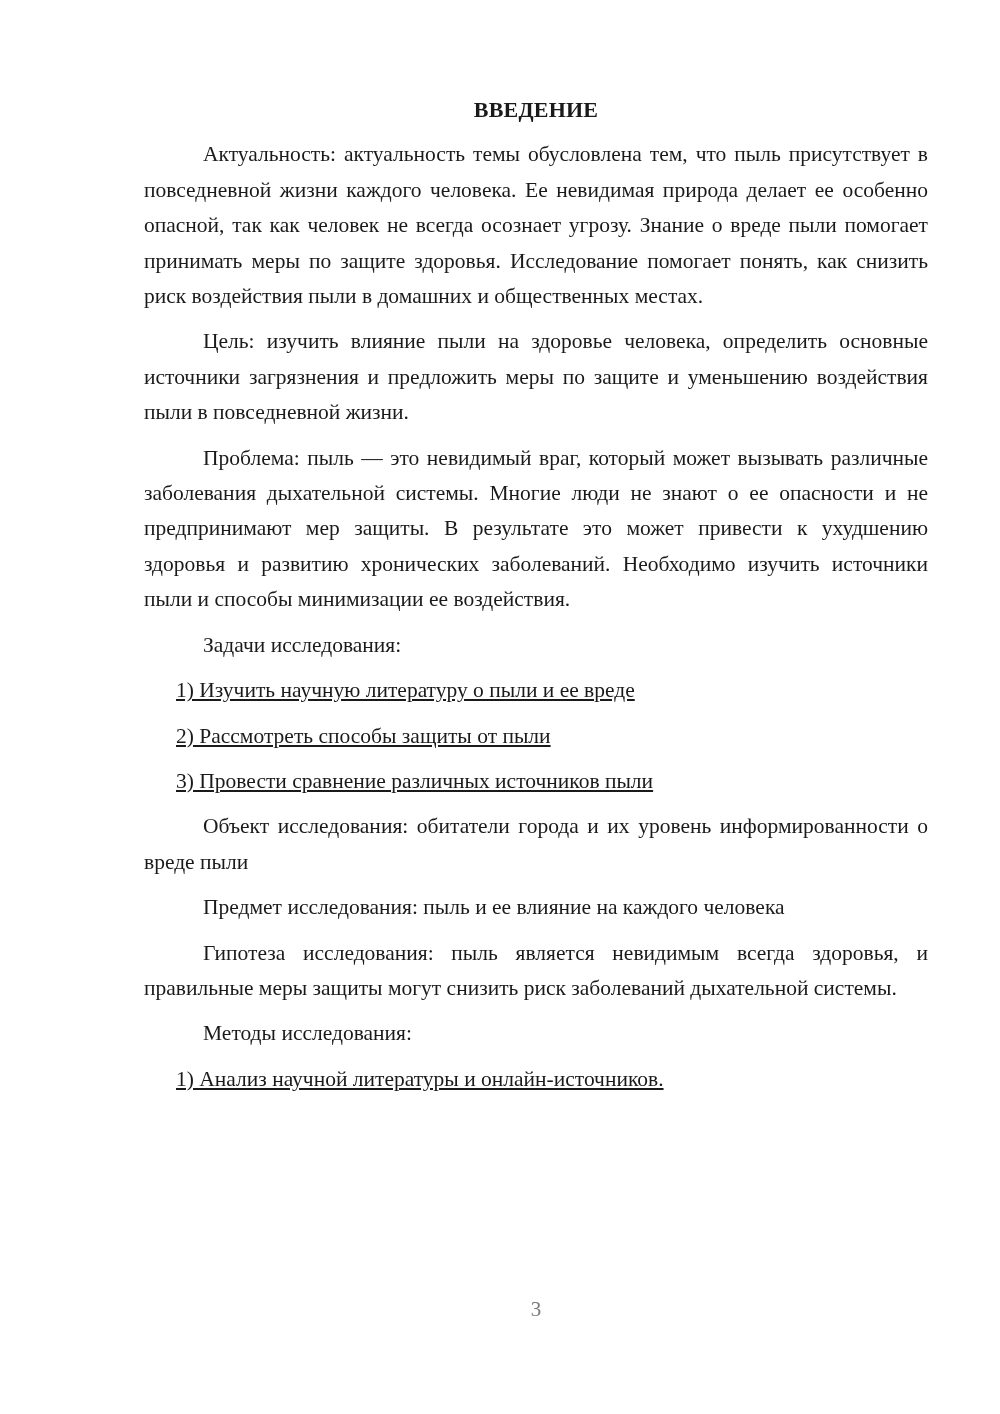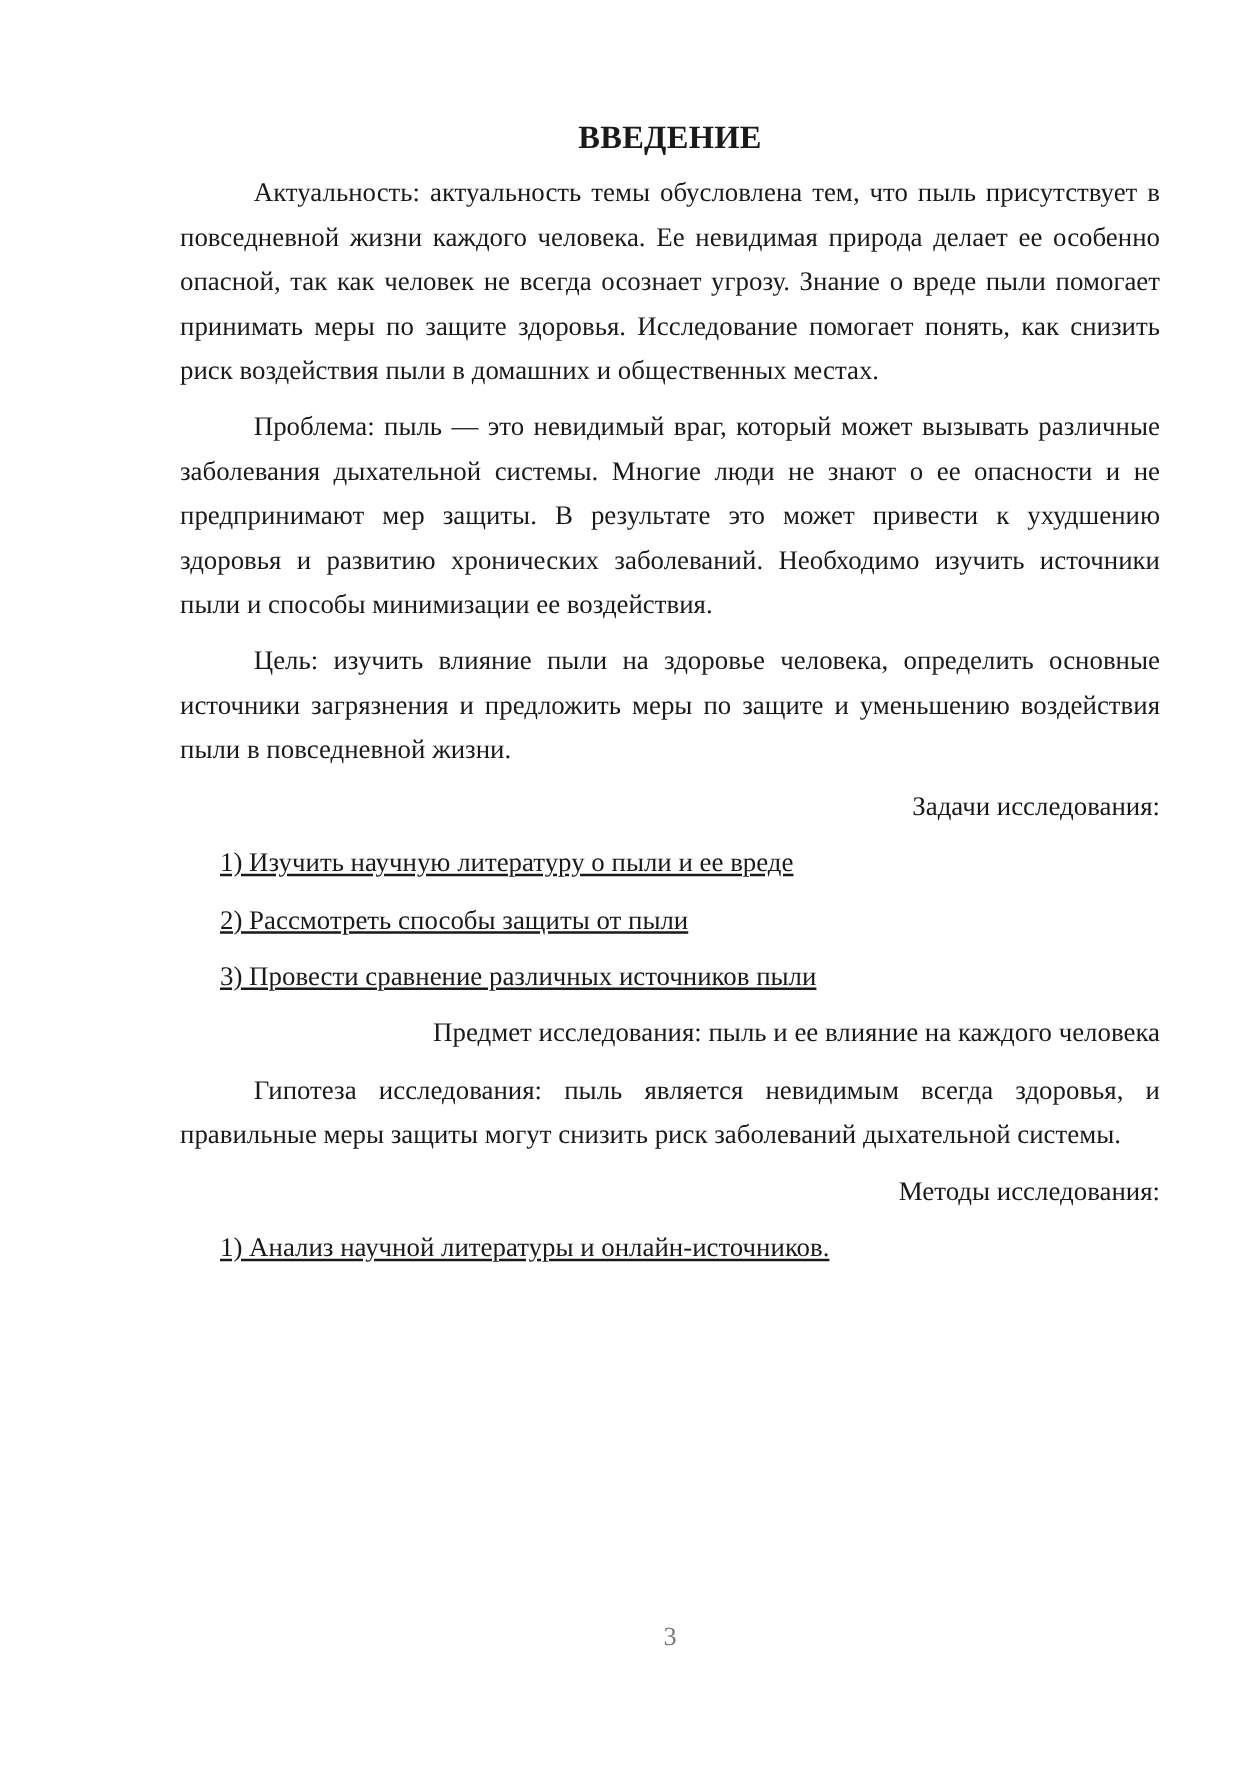--- a/index.html
+++ b/index.html
@@ -27,34 +27,33 @@
       position: absolute;
       left: 144px;
       top: 92px;
       width: 784px;
       font-size: 21.5px;
       line-height: 35.4px;
     }
     .title {
       text-align: center;
       font-weight: bold;
-      font-size: 26px;
+      font-size: 22px;
       margin: 0 0 10px 0;
       padding-left: 0;
       letter-spacing: 0.2px;
     }
     .para {
       text-align: justify;
       text-indent: 59px;
       margin: 7px 0 10px 0;
     }
     .plain {
       text-indent: 59px;
       margin: 0 0 10px 0;
-      text-align: right;
     }
     .list-item {
       padding-left: 32px;
       margin: 0 0 10px 0;
       text-decoration: underline;
     }
     .page-number {
       position: absolute;
       top: 1297px;
       left: 0;
@@ -67,32 +66,33 @@
   </style>
 </head>
 <body>
 
 <div class="page">
   <div class="content">
     <div class="title">ВВЕДЕНИЕ</div>
 
     <p class="para">Актуальность: актуальность темы обусловлена тем, что пыль присутствует в повседневной жизни каждого человека. Ее невидимая природа делает ее особенно опасной, так как человек не всегда осознает угрозу. Знание о вреде пыли помогает принимать меры по защите здоровья. Исследование помогает понять, как снизить риск воздействия пыли в домашних и общественных местах.</p>
 
+    <p class="para">Цель: изучить влияние пыли на здоровье человека, определить основные источники загрязнения и предложить меры по защите и уменьшению воздействия пыли в повседневной жизни.</p>
+
     <p class="para">Проблема: пыль — это невидимый враг, который может вызывать различные заболевания дыхательной системы. Многие люди не знают о ее опасности и не предпринимают мер защиты. В результате это может привести к ухудшению здоровья и развитию хронических заболеваний. Необходимо изучить источники пыли и способы минимизации ее воздействия.</p>
-
-    <p class="para">Цель: изучить влияние пыли на здоровье человека, определить основные источники загрязнения и предложить меры по защите и уменьшению воздействия пыли в повседневной жизни.</p>
 
     <p class="plain">Задачи исследования:</p>
 
     <div>
       <p class="list-item">1) Изучить научную литературу о пыли и ее вреде</p>
       <p class="list-item">2) Рассмотреть способы защиты от пыли</p>
       <p class="list-item">3) Провести сравнение различных источников пыли</p>
     </div>
 
+    <p class="para">Объект исследования: обитатели города и их уровень информированности о вреде пыли</p>
 
     <p class="plain">Предмет исследования: пыль и ее влияние на каждого человека</p>
 
     <p class="para">Гипотеза исследования: пыль является невидимым всегда здоровья, и правильные меры защиты могут снизить риск заболеваний дыхательной системы.</p>
 
     <p class="plain">Методы исследования:</p>
 
     <div>
       <p class="list-item">1) Анализ научной литературы и онлайн-источников.</p>
     </div>

